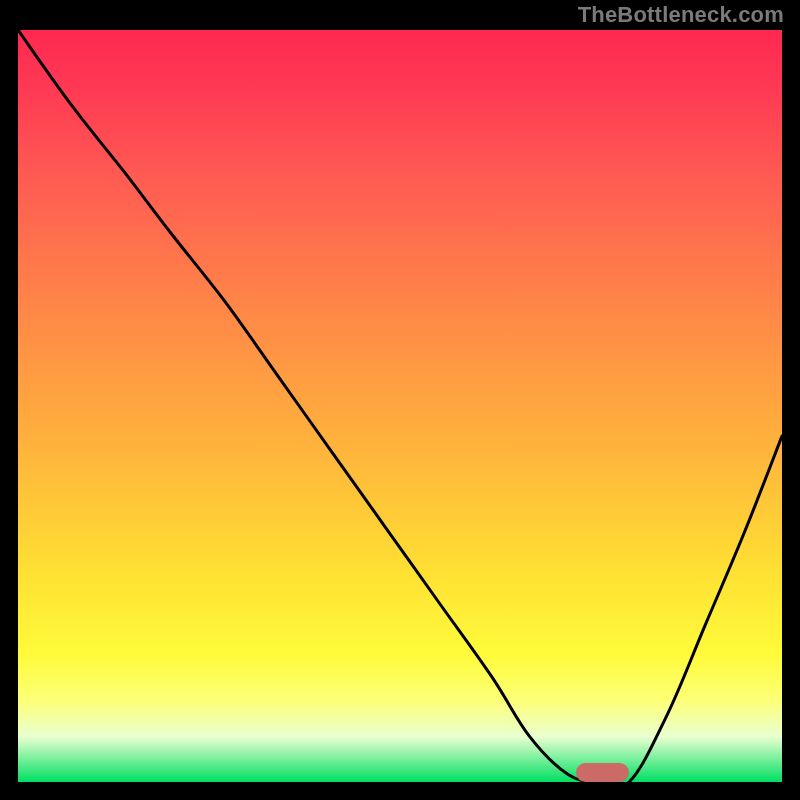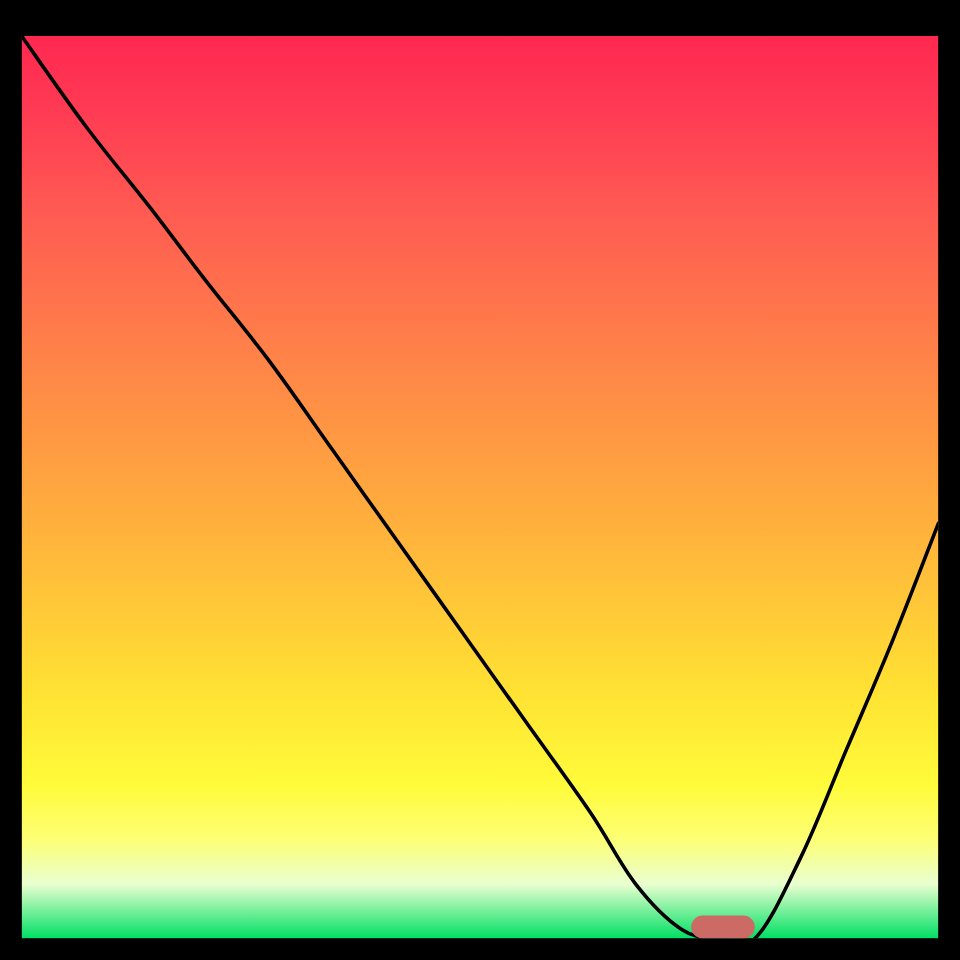--- a/index.html
+++ b/index.html
@@ -64,20 +64,21 @@
   .marker {
     position: absolute;
     background: #cc6a66;
     border-radius: 10px;
   }
 </style>
 </head>
 <body>
 <div class="frame">
 
+  <div class="attribution">TheBottleneck.com</div>
 
   <div class="plot-area">
     <div class="gradient-bg"></div>
 
     <svg class="curve" viewBox="0 0 764 752" preserveAspectRatio="none">
       <path id="curve-path" fill="none" stroke="#000" stroke-width="3" stroke-linecap="round" stroke-linejoin="round" d="M 0.0 0.0 C 9.6 13.5, 34.2 49.5, 53.5 75.2 C 72.7 100.9, 89.1 119.9, 107.0 142.9 C 124.8 165.9, 134.9 180.0, 152.8 203.0 C 170.7 226.1, 187.0 245.0, 206.3 270.7 C 225.5 296.4, 240.5 318.8, 259.8 345.9 C 279.0 373.0, 294.0 394.0, 313.2 421.1 C 332.5 448.2, 347.5 469.2, 366.7 496.3 C 386.0 523.4, 400.9 544.4, 420.2 571.5 C 439.5 598.6, 457.2 622.4, 473.7 646.7 C 490.2 671.1, 498.1 689.3, 511.9 706.9 C 525.6 724.5, 537.7 736.4, 550.1 744.5 C 562.5 752.6, 569.6 750.6, 580.6 752.0 C 591.6 753.4, 598.8 764.2, 611.2 752.0 C 623.6 739.8, 635.6 712.7, 649.4 684.3 C 663.2 655.9, 673.8 626.6, 687.6 594.1 C 701.4 561.6, 712.0 537.7, 725.8 503.8 C 739.6 470.0, 757.1 423.7, 764.0 406.1"></path>
     </svg>
 
     <div class="marker" id="marker" style="left: 557.72px; width: 53.48px; top: 733.2px; height: 18.8px;"></div>
   </div>

